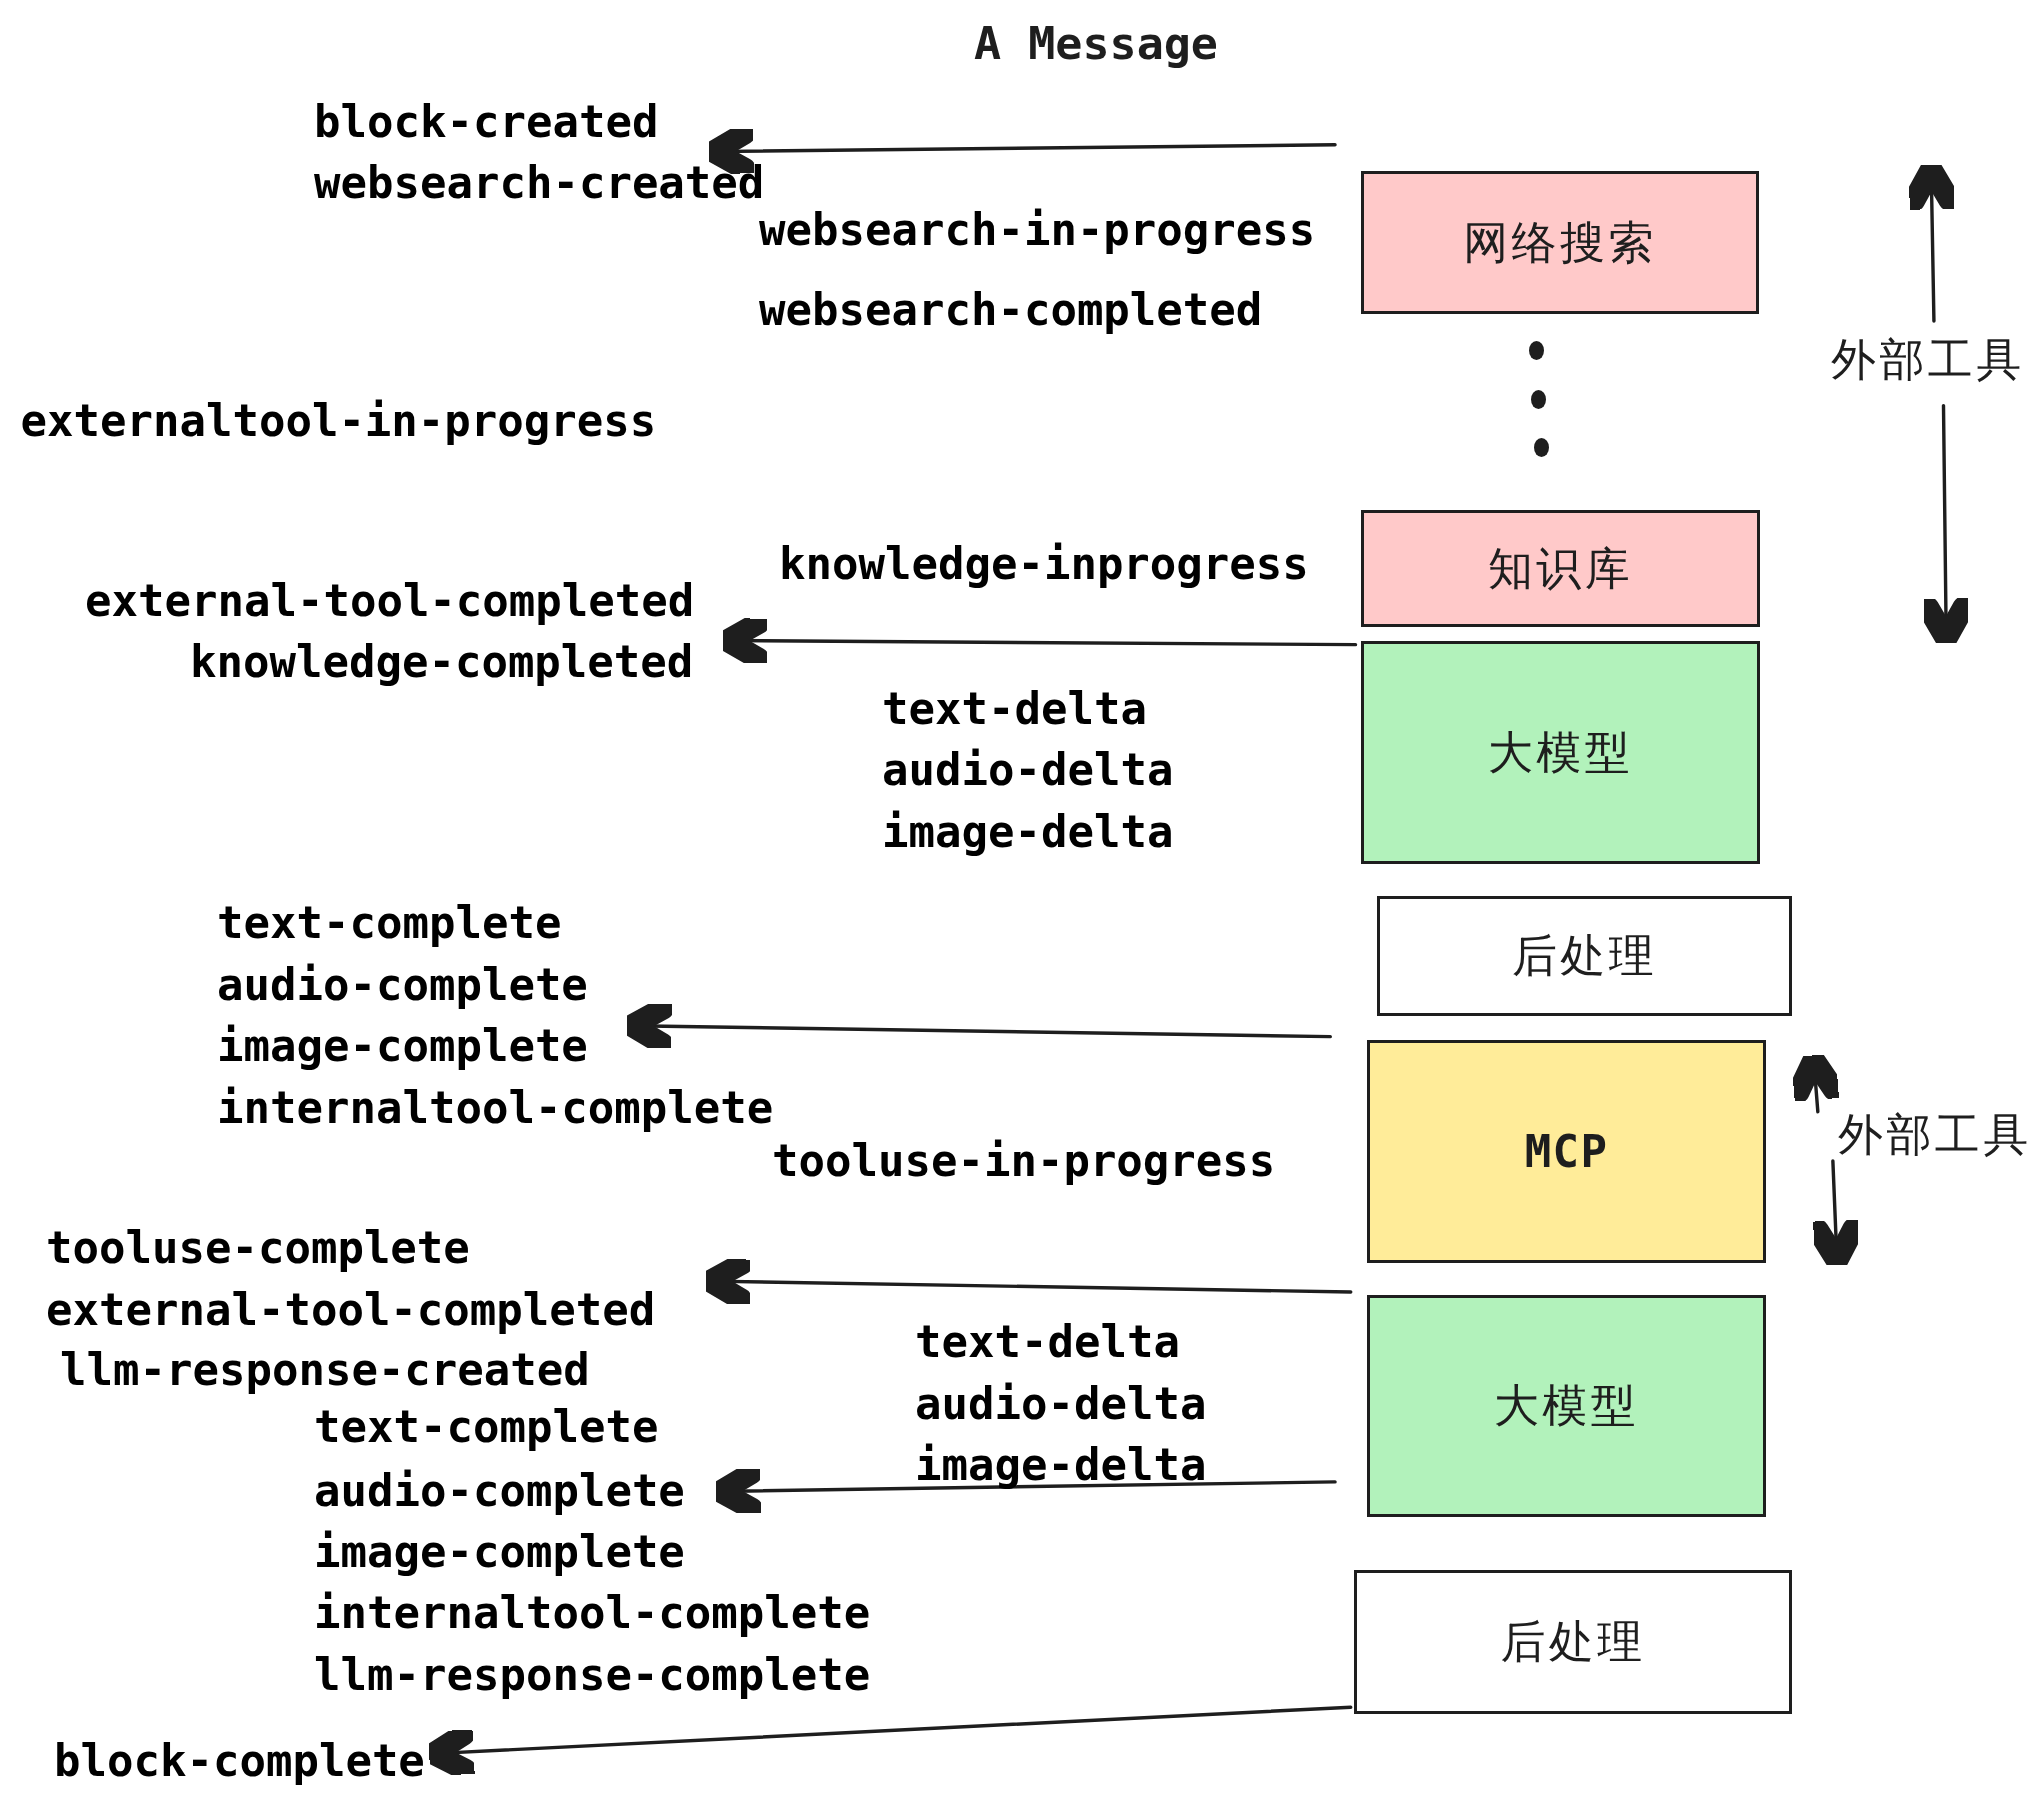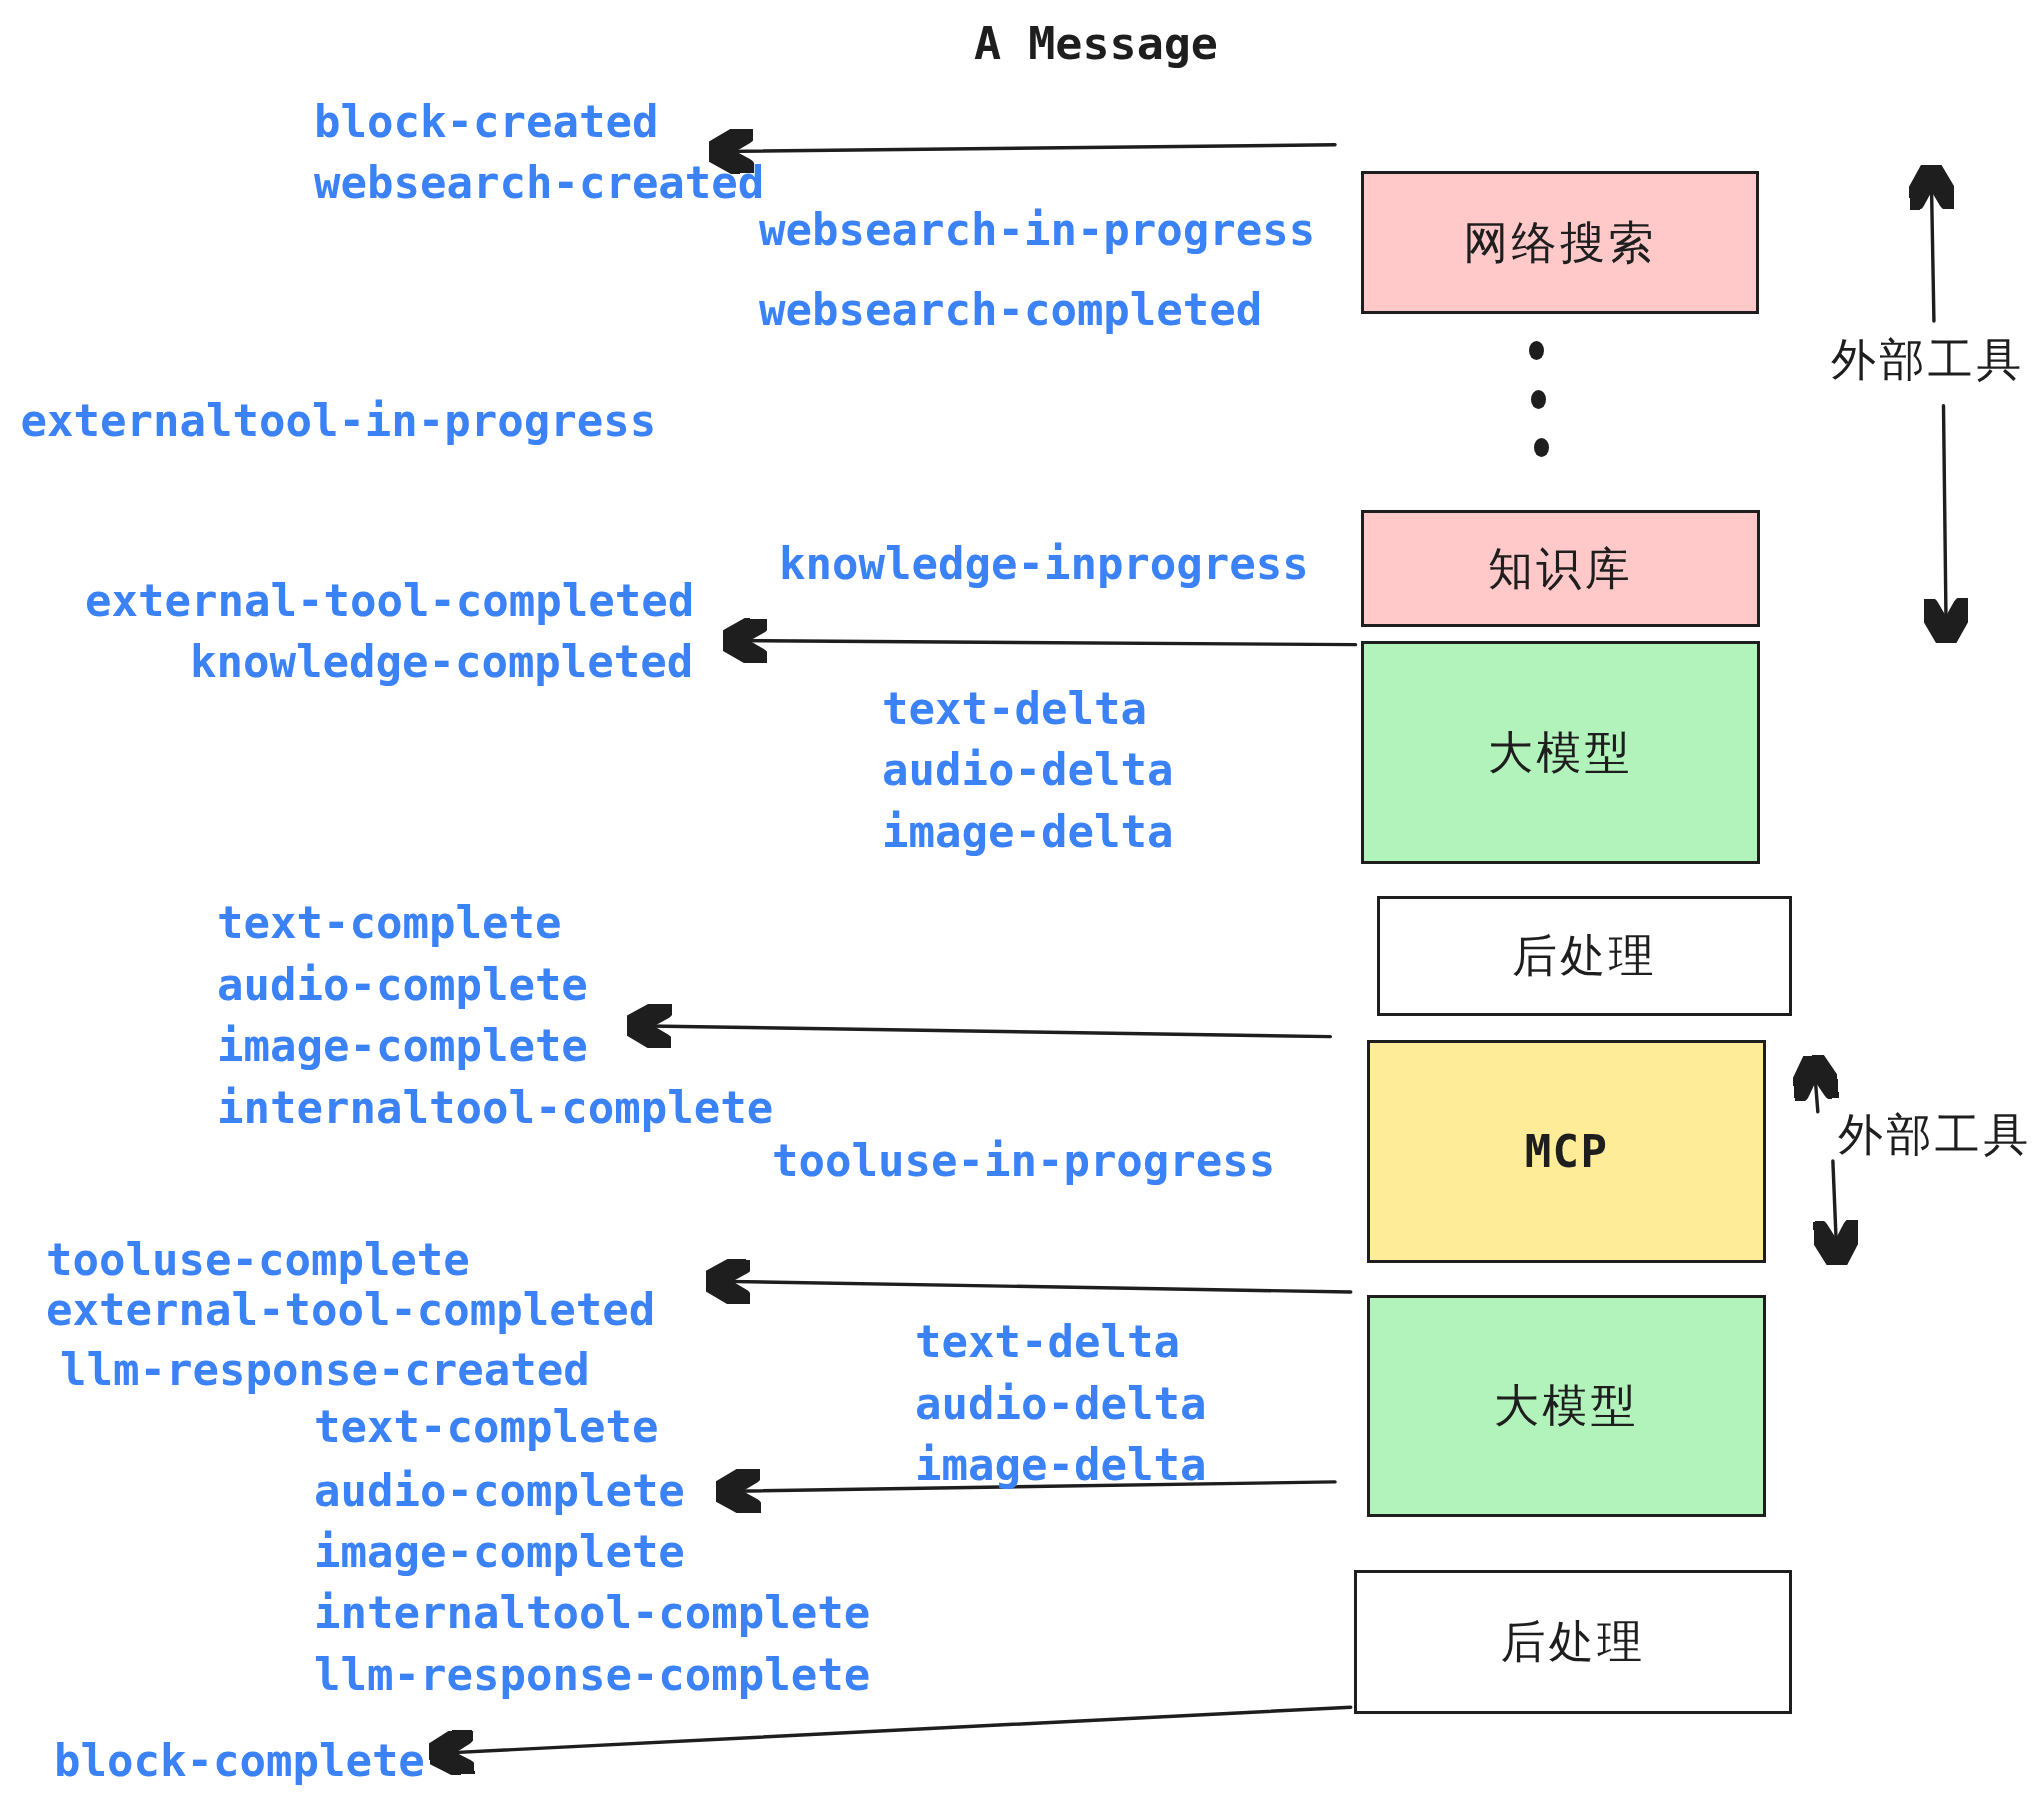--- a/index.html
+++ b/index.html
@@ -8,21 +8,21 @@
     width:2035px;height:1796px;
     background:#ffffff;
     font-family:"DejaVu Sans Mono", monospace;
     color:#1e1e1e;
     overflow:hidden;
   }
   .ev{
     position:absolute;
     transform:translateY(-50%);
     font:bold 44px "DejaVu Sans Mono", monospace;
-    color:#3b82f6;
+    color:#000000;
     white-space:nowrap;
     line-height:1;
   }
   .title{
     position:absolute;
     transform:translate(-50%,-50%);
     font:bold 45px "DejaVu Sans Mono", monospace;
     white-space:nowrap;
   }
   .box{
@@ -140,21 +140,21 @@
   <div class="ev" style="left:882px;top:770px;">audio-delta</div>
   <div class="ev" style="left:882px;top:832px;">image-delta</div>
 
   <div class="ev" style="left:217px;top:923px;">text-complete</div>
   <div class="ev" style="left:217px;top:985px;">audio-complete</div>
   <div class="ev" style="left:217px;top:1046px;">image-complete</div>
   <div class="ev" style="left:217px;top:1108px;">internaltool-complete</div>
 
   <div class="ev" style="left:772px;top:1161px;">tooluse-in-progress</div>
 
-  <div class="ev" style="left:46px;top:1248px;margin-top:12px;">tooluse-complete</div>
+  <div class="ev" style="left:46px;top:1248px;">tooluse-complete</div>
   <div class="ev" style="left:46px;top:1310px;">external-tool-completed</div>
   <div class="ev" style="left:60px;top:1370px;">llm-response-created</div>
 
   <div class="ev" style="left:915px;top:1342px;">text-delta</div>
   <div class="ev" style="left:915px;top:1404px;">audio-delta</div>
   <div class="ev" style="left:915px;top:1465px;">image-delta</div>
 
   <div class="ev" style="left:314px;top:1427px;">text-complete</div>
   <div class="ev" style="left:314px;top:1491px;">audio-complete</div>
   <div class="ev" style="left:314px;top:1552px;">image-complete</div>

